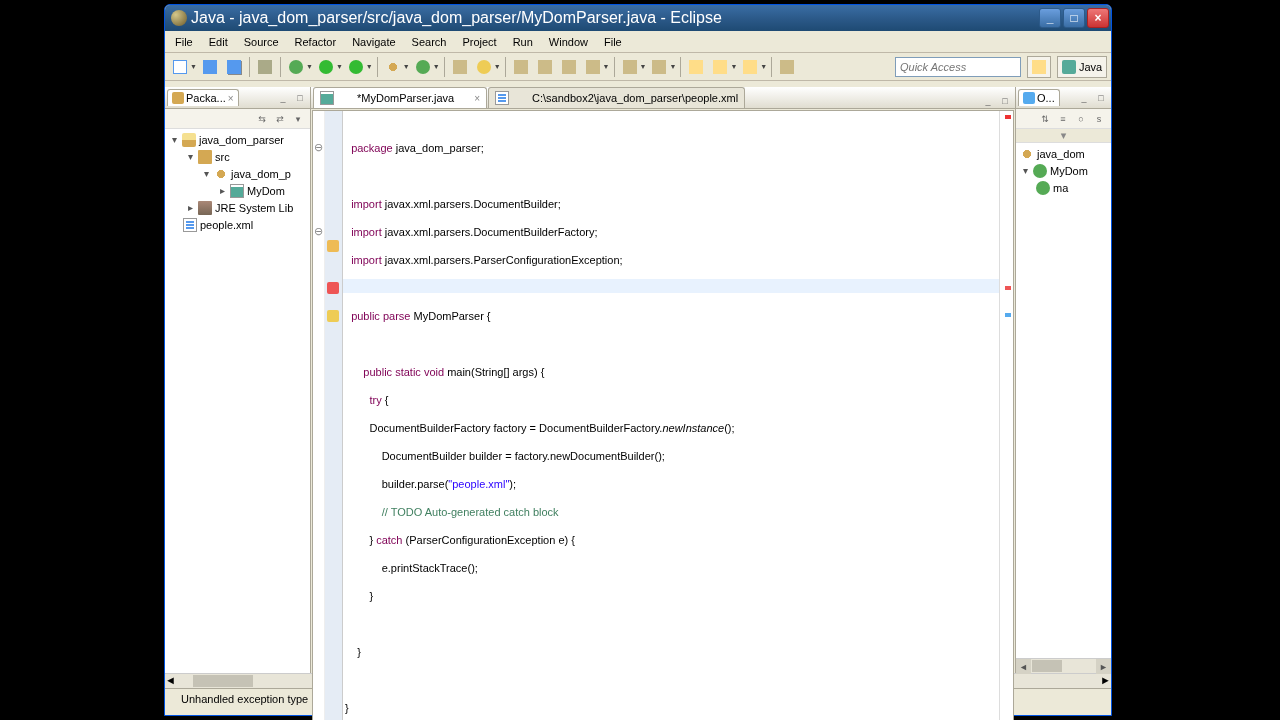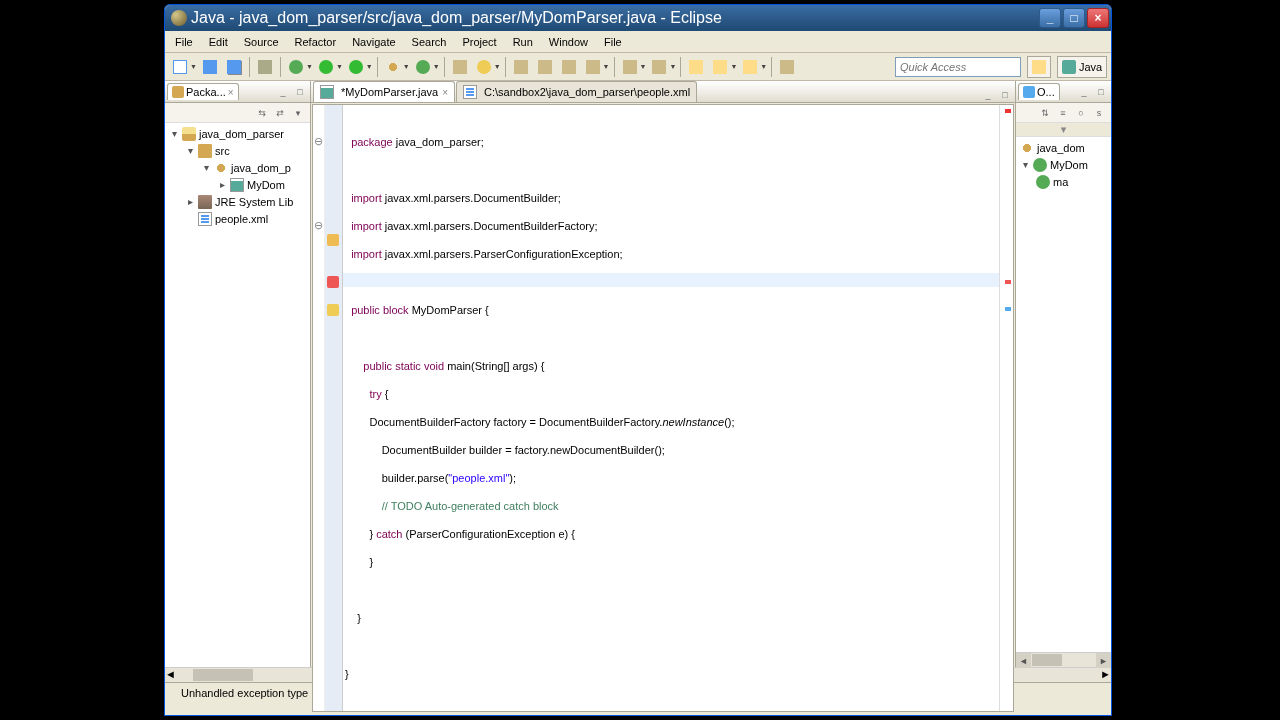--- a/index.html
+++ b/index.html
@@ -14,42 +14,42 @@
   .winbtn.close { background: linear-gradient(#e77, #c33); border: 1px solid #a22; }
   .menubar { height: 22px; background: #ece9d8; display: flex; align-items: center; padding: 0 2px; border-bottom: 1px solid #bfb8a8; }
   .menuitem { padding: 19px 8px; cursor: default; }
   .toolbar { height: 28px; background: #ece9d8; display: flex; align-items: center; padding: 0 4px; gap: 2px; border-bottom: 1px solid #bfb8a8; }
   .tbtn { width: 22px; height: 22px; border: 1px solid transparent; display: flex; align-items: center; justify-content: center; cursor: default; }
   .tbtn-icon { width: 14px; height: 14px; }
   .tsep { width: 1px; height: 20px; background: #aca899; margin: 0 2px; }
   .quick-access { margin-left: auto; width: 126px; height: 20px; border: 1px solid #7f9db9; background: #fff; padding: 2px 4px; color: #888; font-style: italic; }
   .persp-btn { width: 24px; height: 22px; border: 1px solid #aca899; margin-left: 4px; display: flex; align-items: center; justify-content: center; background: #f5f3eb; }
   .persp-java { width: 50px; }
-  .main-area { display: flex; height: 586px; }
+  .main-area { display: flex; height: 586px; margin-top: 6px; }
   .left-panel { width: 146px; border-right: 1px solid #aca899; display: flex; flex-direction: column; }
   .panel-tabs { height: 22px; background: linear-gradient(#fff, #e0ddd0); display: flex; align-items: center; border-bottom: 1px solid #aca899; padding: 0 2px; }
   .panel-tab { padding: 2px 4px; display: flex; align-items: center; gap: 2px; background: #fff; border: 1px solid #aca899; border-bottom: none; border-radius: 3px 3px 0 0; }
   .panel-tab-icon { width: 12px; height: 12px; background: #d4a853; border-radius: 2px; }
   .panel-mini { margin-left: auto; display: flex; gap: 1px; }
   .panel-mini-btn { width: 16px; height: 14px; display: flex; align-items: center; justify-content: center; font-size: 9px; color: #666; cursor: default; }
   .panel-subbar { height: 20px; background: #f5f3eb; display: flex; justify-content: flex-end; align-items: center; padding: 0 4px; gap: 2px; border-bottom: 1px solid #ddd; }
   .tree { flex: 1; background: #fff; overflow: hidden; padding: 2px 0; }
   .tree-item { display: flex; align-items: center; height: 17px; padding-left: 4px; cursor: default; white-space: nowrap; }
   .tree-exp { width: 11px; height: 11px; margin-right: 2px; display: flex; align-items: center; justify-content: center; font-size: 10px; color: #555; }
   .tree-icon { width: 14px; height: 14px; margin-right: 3px; flex-shrink: 0; }
   .ico-project { background: linear-gradient(#f5e090 50%, #d4a853 50%); border-radius: 2px; }
   .ico-folder { background: #d4a853; border-radius: 1px; }
   .ico-package { background: radial-gradient(circle, #d4a853 40%, transparent 40%); }
   .ico-java { background: linear-gradient(#fff 20%, #5a9 20%); border: 1px solid #999; }
   .ico-lib { background: linear-gradient(#a87, #765); border-radius: 1px; }
   .ico-xml { background: #fff; border: 1px solid #999; position: relative; }
   .ico-xml::after { content: ""; position: absolute; left: 2px; top: 2px; width: 8px; height: 2px; background: #59e; box-shadow: 0 3px #59e, 0 6px #59e; }
   .editor-area { flex: 1; display: flex; flex-direction: column; }
   .editor-tabs { height: 22px; background: linear-gradient(#fff, #e0ddd0); display: flex; align-items: flex-end; padding: 0 2px; border-bottom: 1px solid #aca899; }
-  .editor-tab { padding: 3px 6px; display: flex; align-items: center; gap: 4px; border: 1px solid #aca899; border-bottom: none; border-radius: 3px 3px 0 0; margin-right: 1px; cursor: default; }
+  .editor-tab { padding: 3px 6px; display: flex; align-items: center; gap: 20px; border: 1px solid #aca899; border-bottom: none; border-radius: 3px 3px 0 0; margin-right: 1px; cursor: default; }
   .editor-tab.active { background: #fff; }
   .editor-tab:not(.active) { background: #e8e5d8; }
   .tab-close { font-size: 10px; color: #888; }
   .editor-body { flex: 1; display: flex; background: #fff; border: 1px solid #aca899; margin: 1px; position: relative; }
   .ruler { width: 12px; background: #fff; border-right: 1px solid #eee; }
   .gutter { width: 18px; background: #e5ecf5; border-right: 1px solid #ccc; position: relative; }
   .gutter-mark { position: absolute; width: 12px; height: 12px; left: 2px; }
   .mark-err { background: #e55; border-radius: 2px; }
   .mark-warn { background: #eb5; border-radius: 2px; }
   .mark-fix { background: #ec5; border-radius: 2px; }
@@ -229,21 +229,21 @@
         <div class="tree-item" style="padding-left:52px">
             <span class="tree-exp">▸</span>
             <div class="tree-icon ico-java"></div>
             <span>MyDom</span>
           </div>
         <div class="tree-item" style="padding-left:20px">
             <span class="tree-exp">▸</span>
             <div class="tree-icon ico-lib"></div>
             <span>JRE System Lib</span>
           </div>
-        <div class="tree-item" style="padding-left:20px">
+        <div class="tree-item" style="padding-left:5px">
             <span class="tree-exp"></span>
             <div class="tree-icon ico-xml"></div>
             <span>people.xml</span>
           </div>
       </div>
     </div>
 
     <div class="editor-area">
       <div class="editor-tabs">
         <div class="editor-tab active">
@@ -274,29 +274,30 @@
             <div class="gutter-mark mark-fix" style="top:199px"></div>
           </div>
           <div class="code">
             <div class="cur-line"></div>
 <span class="ln">  <span class="kw">package</span><span> java_dom_parser;</span></span>
 <span class="ln"></span>
 <span class="ln">  <span class="kw">import</span><span> javax.xml.parsers.DocumentBuilder;</span></span>
 <span class="ln">  <span class="kw">import</span><span> javax.xml.parsers.DocumentBuilderFactory;</span></span>
 <span class="ln">  <span class="kw">import</span><span> javax.xml.parsers.ParserConfigurationException;</span></span>
 <span class="ln"></span>
-<span class="ln">  <span class="kw">public</span> <span class="kw">block</span><span> MyDomParser {</span></span>
+<span class="ln">  <span class="kw">public</span> <span class="kw">parse</span><span> MyDomParser {</span></span>
 <span class="ln"></span>
 <span class="ln">      <span class="kw">public</span> <span class="kw">static</span> <span class="kw">void</span><span> main(String[] args) {</span></span>
 <span class="ln">        <span class="kw">try</span><span> {</span></span>
 <span class="ln"><span>        DocumentBuilderFactory factory = DocumentBuilderFactory.</span><span class="it">newInstance</span><span>();</span></span>
 <span class="ln"><span>            DocumentBuilder builder = factory.newDocumentBuilder();</span></span>
 <span class="ln"><span>            builder.parse(</span><span class="str">"people.xml"</span><span>);</span></span>
 <span class="ln">            <span class="com">// TODO Auto-generated catch block</span></span>
 <span class="ln"><span>        } </span><span class="kw">catch</span><span> (ParserConfigurationException e) {</span></span>
+<span class="ln"><span>            e.printStackTrace();</span></span>
 <span class="ln"><span>        }</span></span>
 <span class="ln"></span>
 <span class="ln"><span>    }</span></span>
 <span class="ln"></span>
 <span class="ln"><span>}</span></span>
           </div>
           <div class="overview">
             <div class="overview-mark" style="top:4px;background:#e33"></div>
             <div class="overview-mark" style="top:175px;background:#e55"></div>
             <div class="overview-mark" style="top:202px;background:#5ae"></div>

